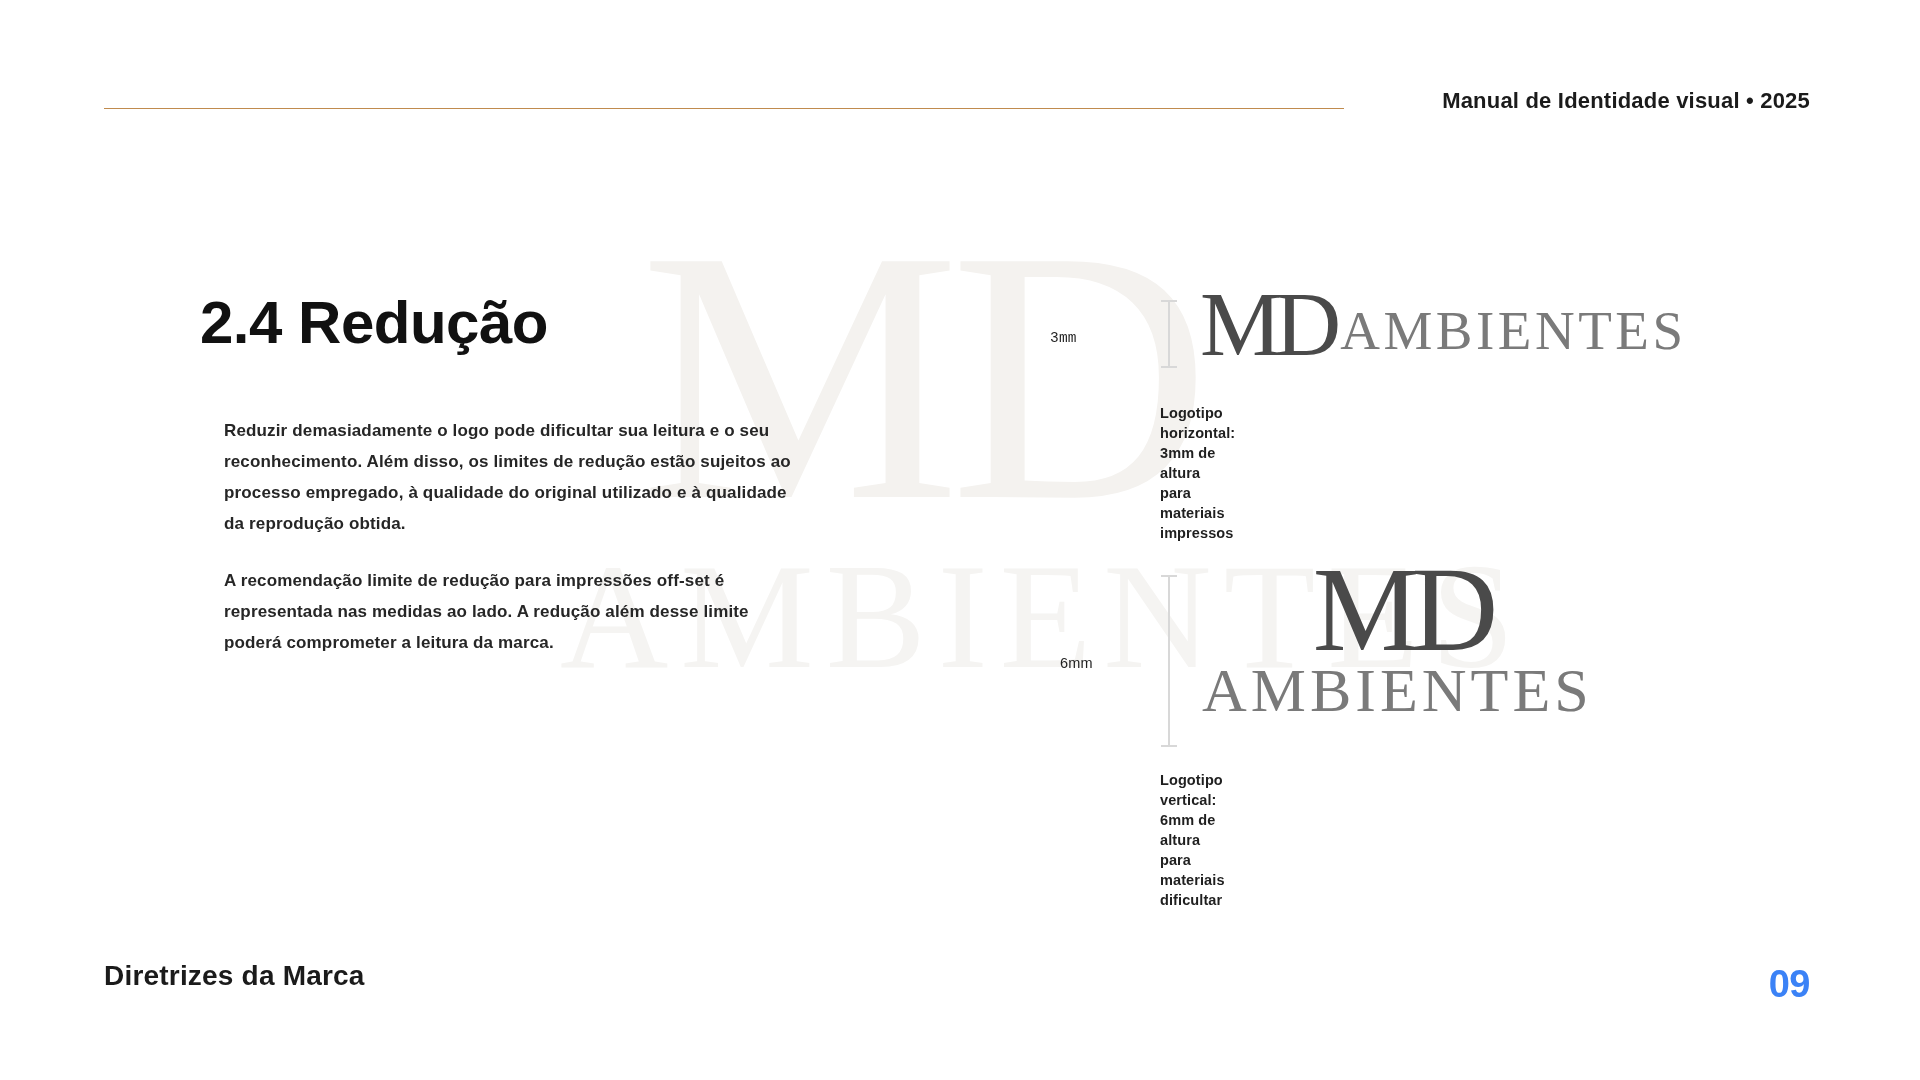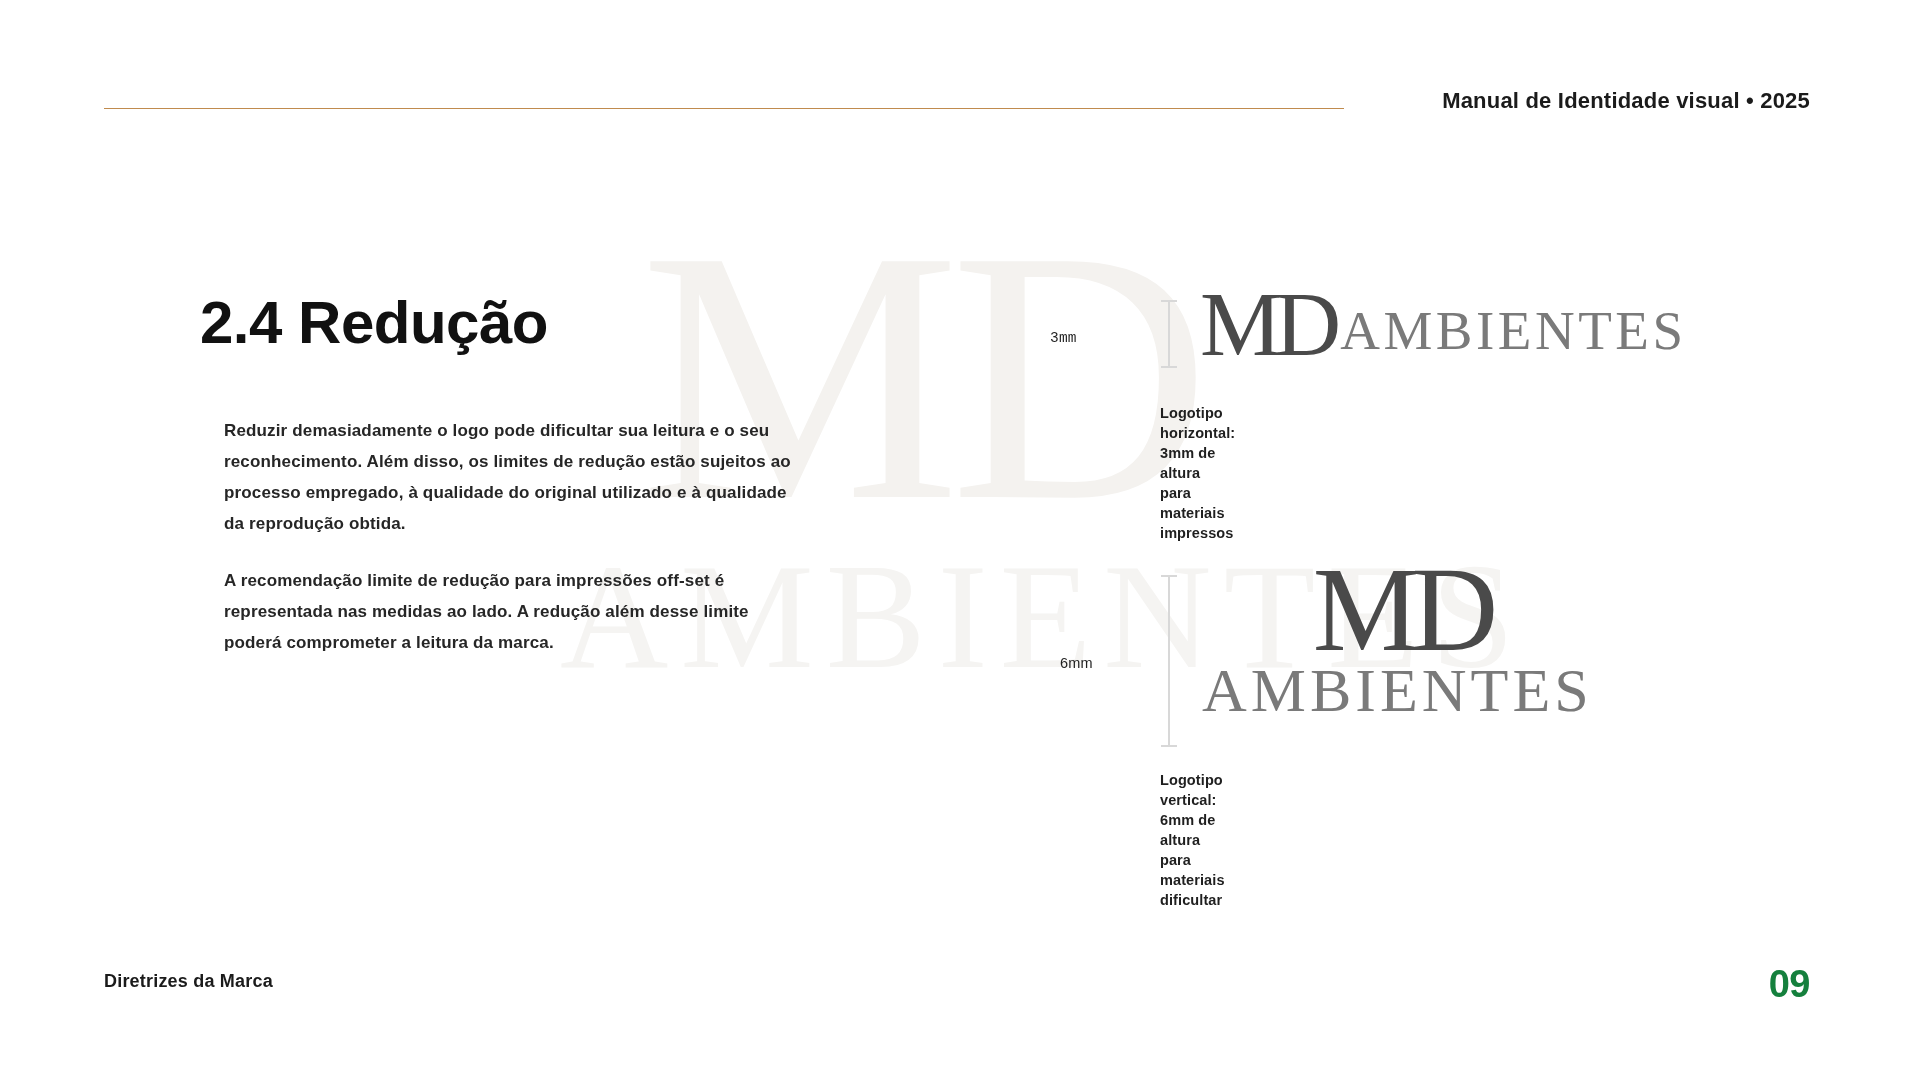--- a/index.html
+++ b/index.html
@@ -209,33 +209,33 @@
     white-space: pre-line;
   }
   .spec-horizontal .caption { left: 120px; top: 118px; }
   .spec-vertical   .caption { left: 120px; top: 205px; }
 
   
   .footer-left {
     position: absolute;
     left: 104px;
     bottom: 88px;
-    font-size: 18px;
+    font-size: 28px;
     font-weight: bold;
     color: #1b1b1b;
     letter-spacing: 0.2px;
     z-index: 3;
   }
   .footer-page {
     position: absolute;
     right: 110px;
     bottom: 74px;
     font-size: 38px;
     font-weight: bold;
-    color: #15803d;
+    color: #3b82f6;
     letter-spacing: -0.5px;
     z-index: 3;
   }
 </style>
 </head>
 <body>
 
 <div class="page">
 
   <div class="watermark">

